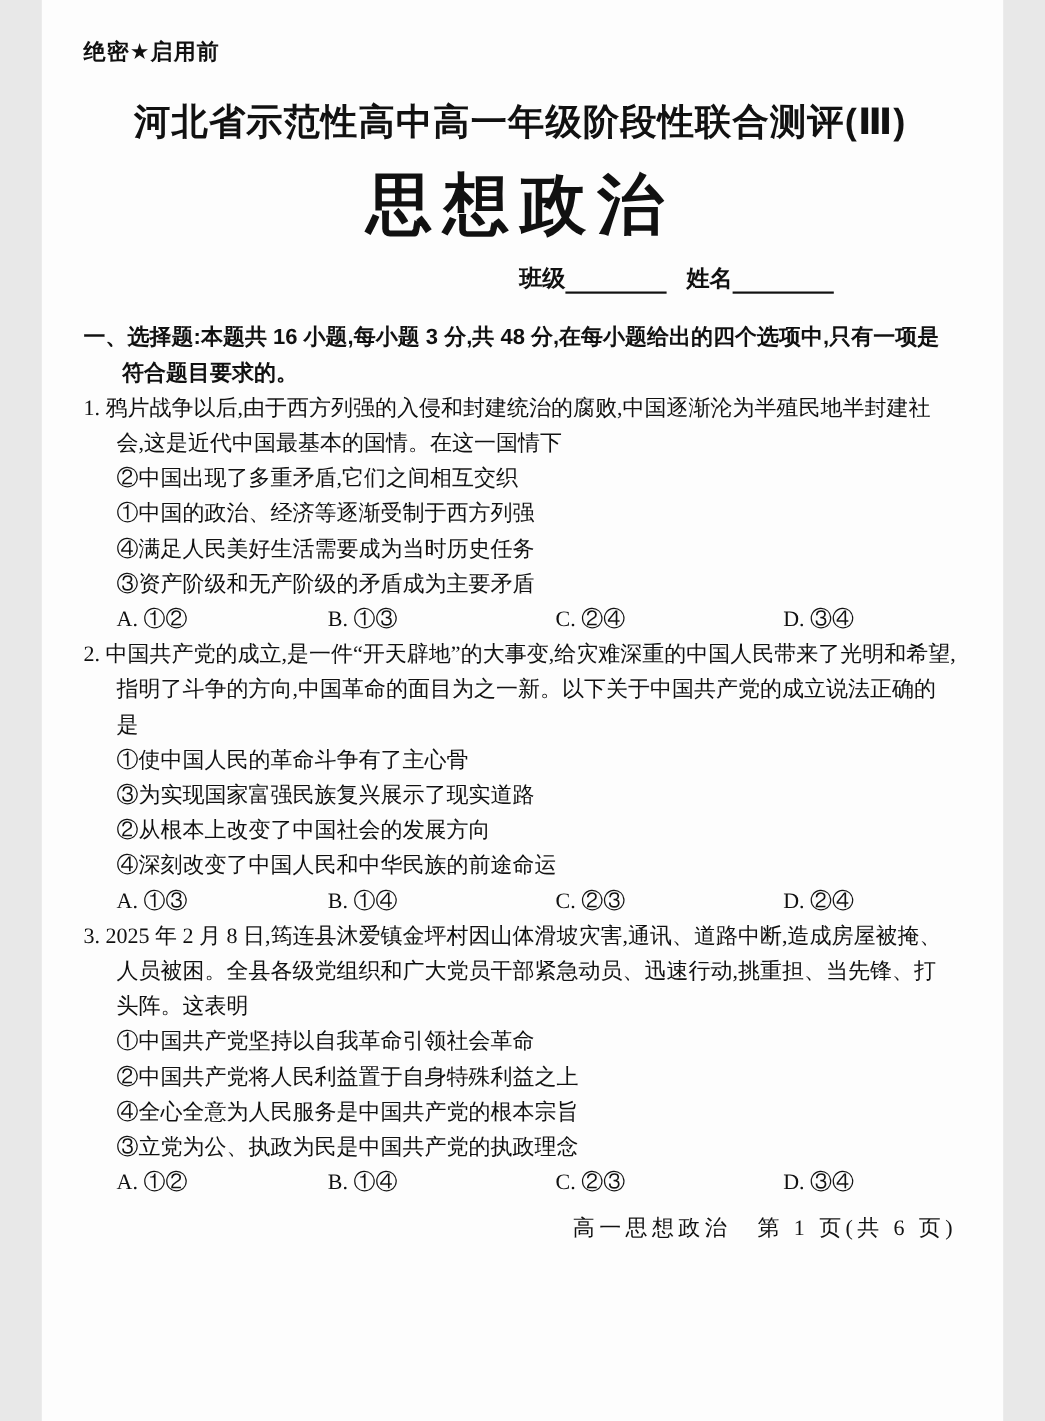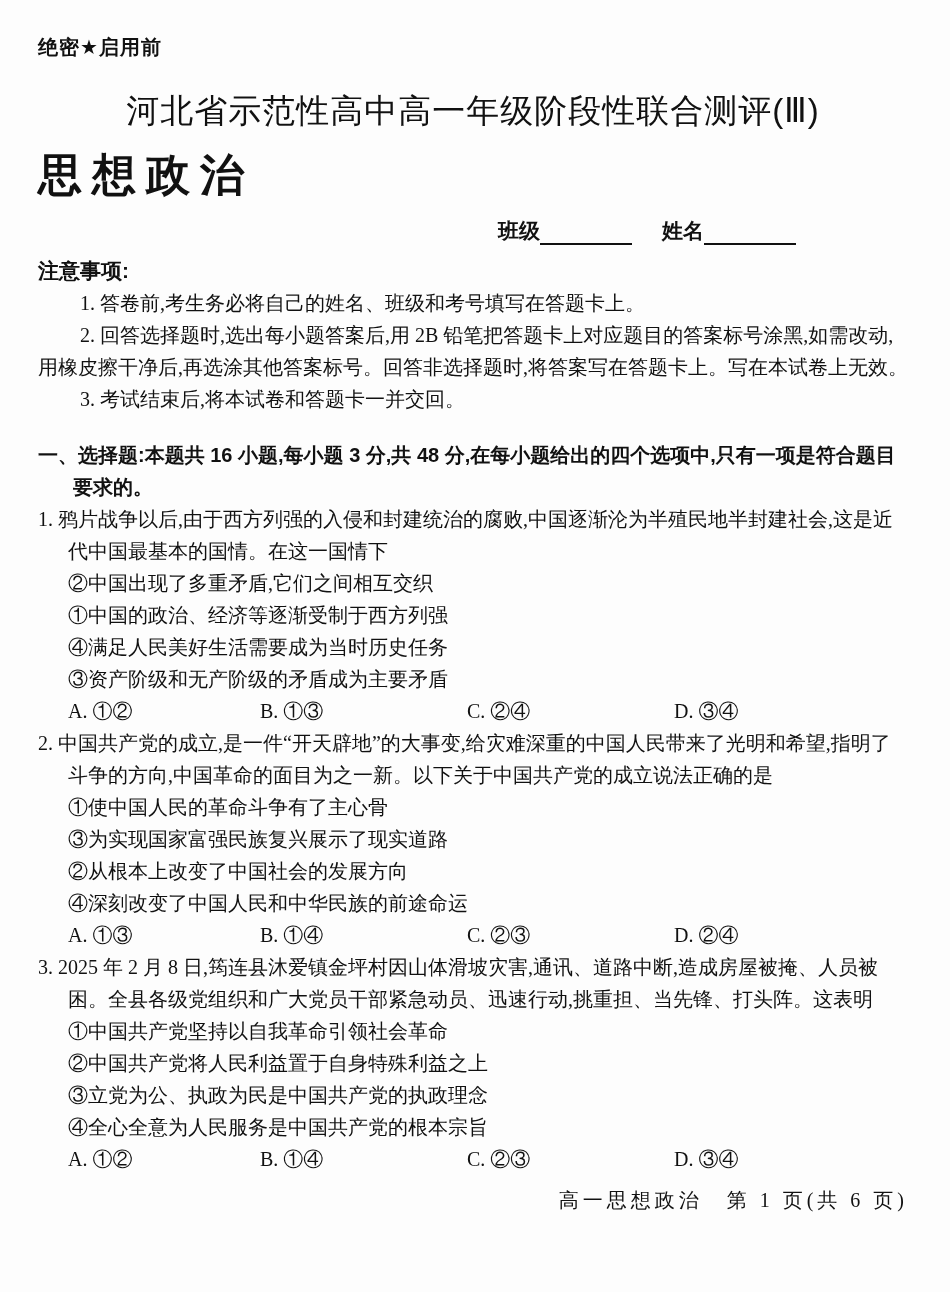--- a/index.html
+++ b/index.html
@@ -1,55 +1,55 @@
 <!DOCTYPE html>
 <html lang="zh"><head>
 <meta charset="utf-8">
 <style>
   html, body { margin: 0; padding: 0; background: #e8e8e8; }
   .page {
     position: relative;
-    width: 950px;
+    width: 874px;
     height: 1292px;
     margin: 0 auto;
     background: #fdfdfd;
     box-sizing: border-box;
     padding: 34px 42px 0 38px;
     font-family: "Liberation Serif", "DejaVu Serif", serif;
     color: #111;
     font-size: 20px;
     overflow: hidden;
   }
   .secrecy {
     font-family: "Liberation Sans", "DejaVu Sans", sans-serif;
     font-weight: bold;
     font-size: 20px;
     letter-spacing: 1px;
   }
   .title {
     margin: 28px 0 0 0;
     text-align: center;
     font-family: "Liberation Sans", "DejaVu Sans", sans-serif;
-    font-weight: normal;
+    font-weight: bold;
     font-size: 33px;
     letter-spacing: 1px;
   }
   .subject {
     margin: 12px 0 0 0;
-    text-align: left;
+    text-align: center;
     font-family: Liberation Serif, serif;
     font-weight: bold;
-    font-size: 44px;
+    font-size: 60px;
     letter-spacing: 10px;
   }
   .fill-row {
     display: flex;
     justify-content: flex-end;
     align-items: flex-end;
-    gap: 30px;
+    gap: 18px;
     margin-top: 12px;
     padding-right: 112px;
     font-family: "Liberation Sans", "DejaVu Sans", sans-serif;
     font-weight: bold;
     font-size: 21px;
   }
   .fill-field { display: inline-flex; align-items: flex-end; }
   .blank-line {
     display: inline-block;
     width: 92px;
@@ -117,26 +117,20 @@
     <span class="fill-field">
       <span>班级</span>
       <span class="blank-line"></span>
     </span>
     <span class="fill-field">
       <span>姓名</span>
       <span class="blank-line"></span>
     </span>
   </div>
 
-  <div class="notice">
-    <div class="notice-heading body-line">注意事项:</div>
-    <p class="notice-item">1. 答卷前,考生务必将自己的姓名、班级和考号填写在答题卡上。</p>
-    <p class="notice-item">2. 回答选择题时,选出每小题答案后,用 2B 铅笔把答题卡上对应题目的答案标号涂黑,如需改动,用橡皮擦干净后,再选涂其他答案标号。回答非选择题时,将答案写在答题卡上。写在本试卷上无效。</p>
-    <p class="notice-item">3. 考试结束后,将本试卷和答题卡一并交回。</p>
-  </div>
 
   <div class="section-heading">一、选择题:本题共 16 小题,每小题 3 分,共 48 分,在每小题给出的四个选项中,只有一项是符合题目要求的。</div>
 
   <div class="question">
     <p class="q-stem">1. 鸦片战争以后,由于西方列强的入侵和封建统治的腐败,中国逐渐沦为半殖民地半封建社会,这是近代中国最基本的国情。在这一国情下</p>
     <p class="q-item">②中国出现了多重矛盾,它们之间相互交织</p>
     <p class="q-item">①中国的政治、经济等逐渐受制于西方列强</p>
     <p class="q-item">④满足人民美好生活需要成为当时历史任务</p>
     <p class="q-item">③资产阶级和无产阶级的矛盾成为主要矛盾</p>
     <div class="q-options">
@@ -158,22 +152,22 @@
       <span>B. ①④</span>
       <span>C. ②③</span>
       <span>D. ②④</span>
     </div>
   </div>
 
   <div class="question">
     <p class="q-stem">3. 2025 年 2 月 8 日,筠连县沐爱镇金坪村因山体滑坡灾害,通讯、道路中断,造成房屋被掩、人员被困。全县各级党组织和广大党员干部紧急动员、迅速行动,挑重担、当先锋、打头阵。这表明</p>
     <p class="q-item">①中国共产党坚持以自我革命引领社会革命</p>
     <p class="q-item">②中国共产党将人民利益置于自身特殊利益之上</p>
+    <p class="q-item">④全心全意为人民服务是中国共产党的根本宗旨</p>
     <p class="q-item">③立党为公、执政为民是中国共产党的执政理念</p>
-    <p class="q-item">④全心全意为人民服务是中国共产党的根本宗旨</p>
     <div class="q-options">
       <span>A. ①②</span>
       <span>B. ①④</span>
       <span>C. ②③</span>
       <span>D. ③④</span>
     </div>
   </div>
 
   <div class="footer">高一思想政治　第 1 页(共 6 页)</div>
 

